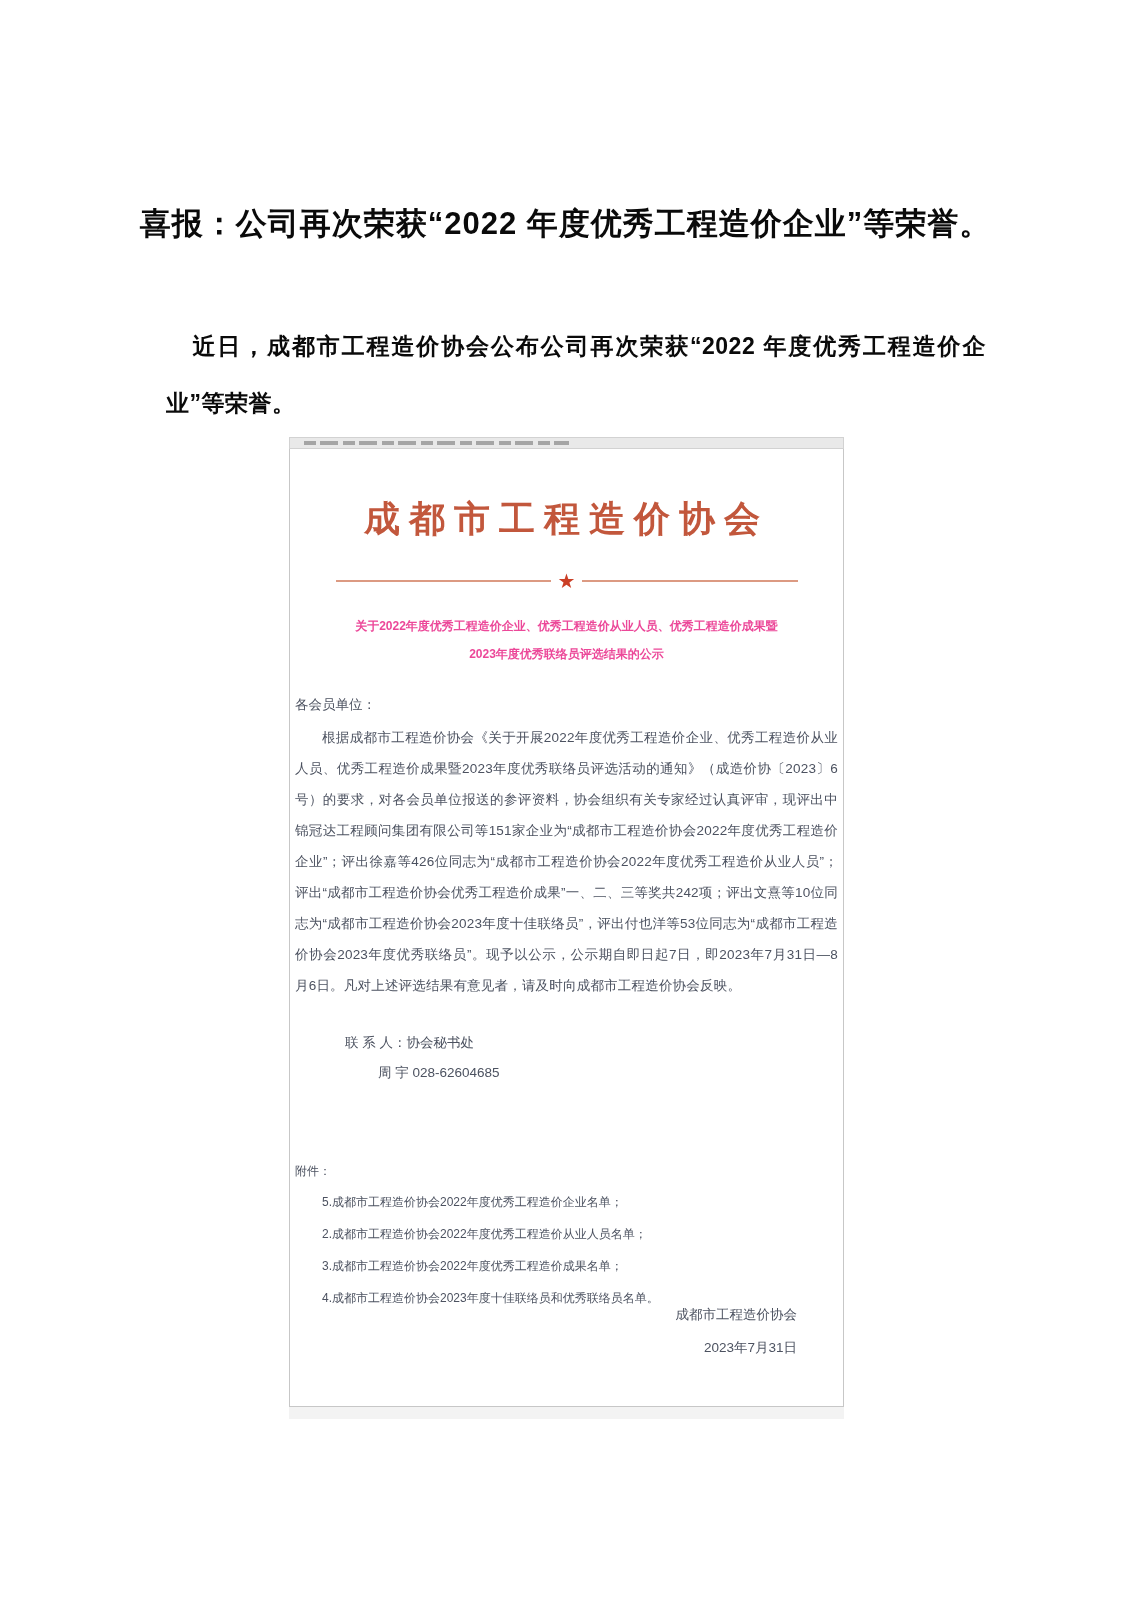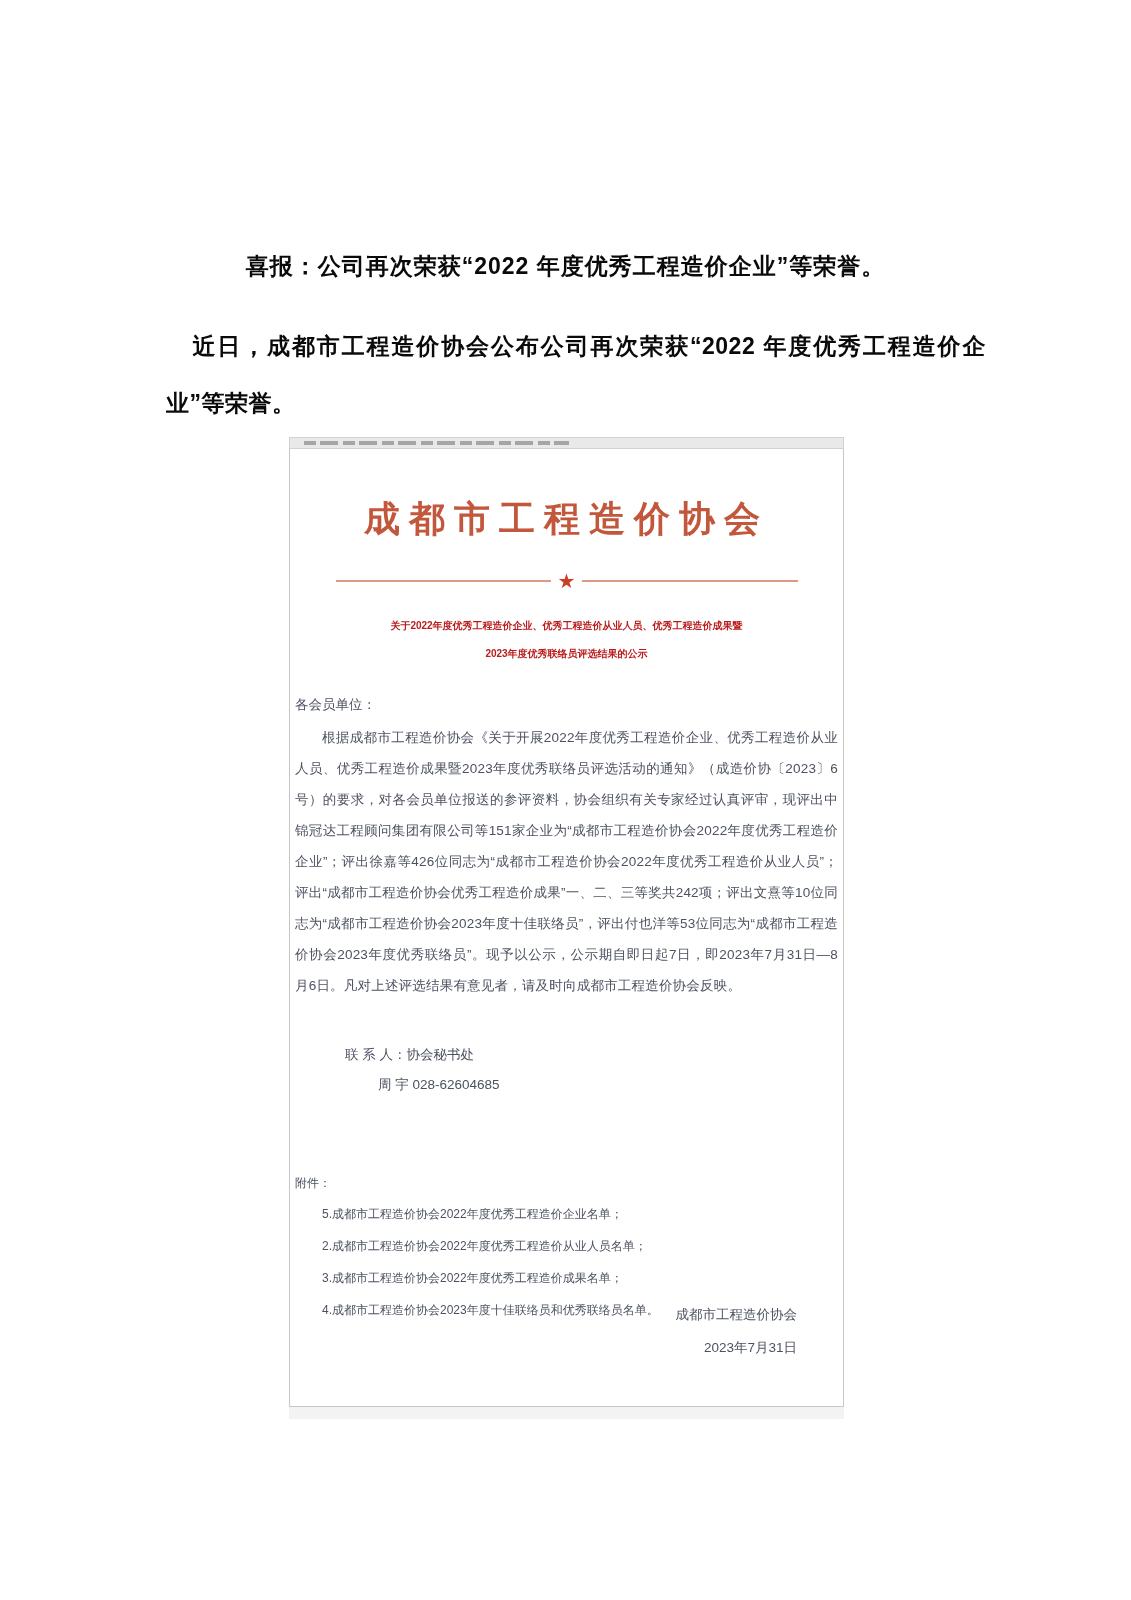--- a/index.html
+++ b/index.html
@@ -13,25 +13,24 @@
     overflow: hidden;
   }
 
   
   .doc-title {
     position: absolute;
     top: 203px;
     left: 0;
     width: 100%;
     text-align: center;
-    font-size: 23px;
+    font-size: 31px;
     font-weight: bold;
     letter-spacing: 1px;
     color: #0a0a0a;
-    margin-top: 48px;
   }
   .doc-paragraph {
     position: absolute;
     top: 318px;
     left: 166px;
     width: 820px;
     font-size: 23px;
     font-weight: bold;
     line-height: 57px;
     text-indent: 1.15em;
@@ -103,39 +102,39 @@
   }
   .divider .star {
     color: #cb3f26;
     font-size: 20px;
     line-height: 20px;
     padding: 0 7px;
   }
   .notice-title {
     margin-top: 21px;
     text-align: center;
-    font-size: 10px;
+    font-size: 12px;
     font-weight: bold;
     line-height: 28px;
-    color: #b91c1c;
+    color: #ec4899;
   }
   .salutation {
     margin-top: 25px;
     font-size: 13.5px;
     line-height: 24px;
   }
   .notice-body {
     margin-top: 5px;
     font-size: 13.5px;
     line-height: 31px;
     text-align: justify;
     text-indent: 2em;
     letter-spacing: 0.2px;
   }
-  .contact { margin-top: 39px; font-size: 13.5px; line-height: 30px; }
+  .contact { margin-top: 27px; font-size: 13.5px; line-height: 30px; }
   .contact-person { padding-left: 50px; }
   .contact-phone  { padding-left: 83px; }
 
   .attachments { margin-top: 68px; font-size: 12px; }
   .attachments-label { line-height: 30px; }
   .att-item { padding-left: 27px; line-height: 32px; }
 
   .signature {
     position: absolute;
     right: 46px;

